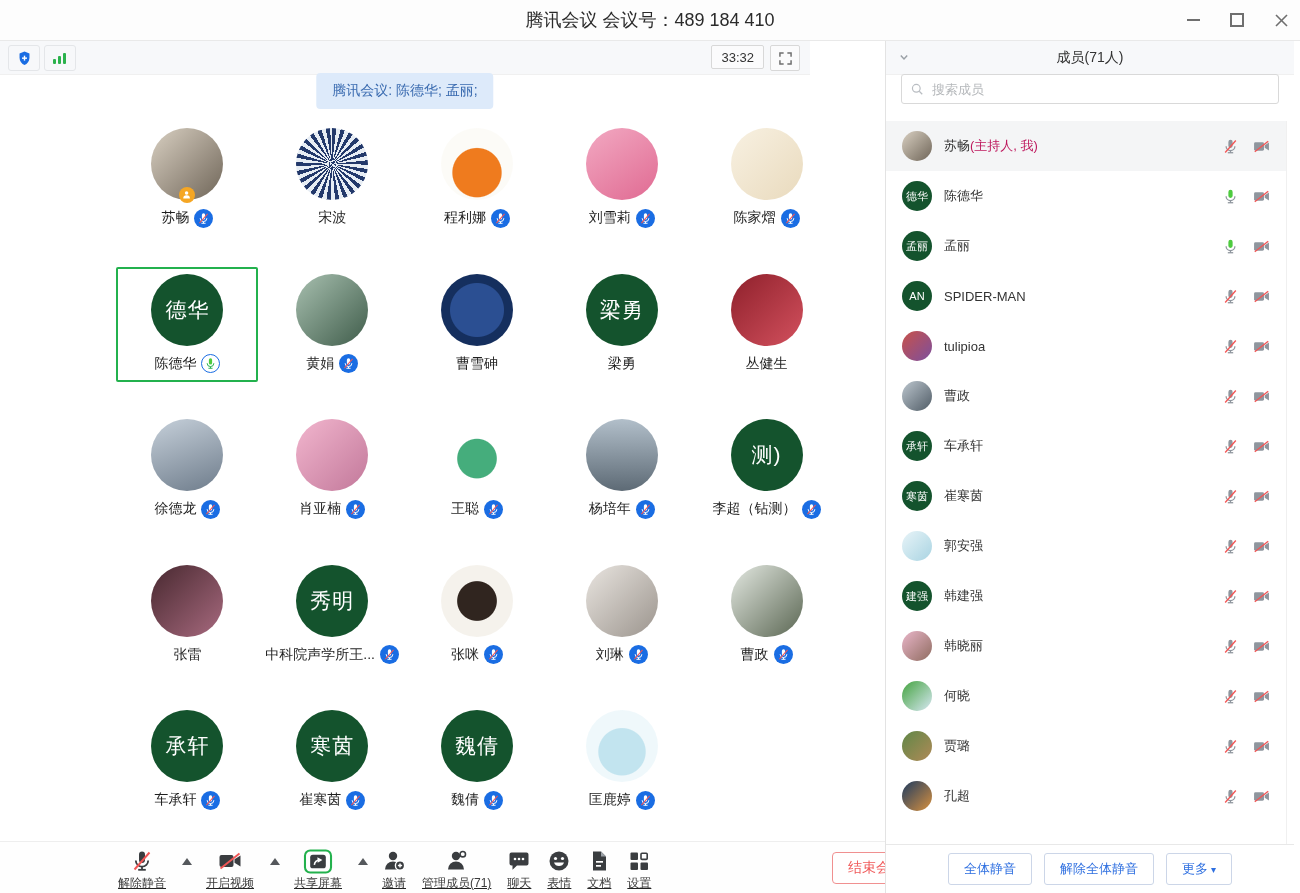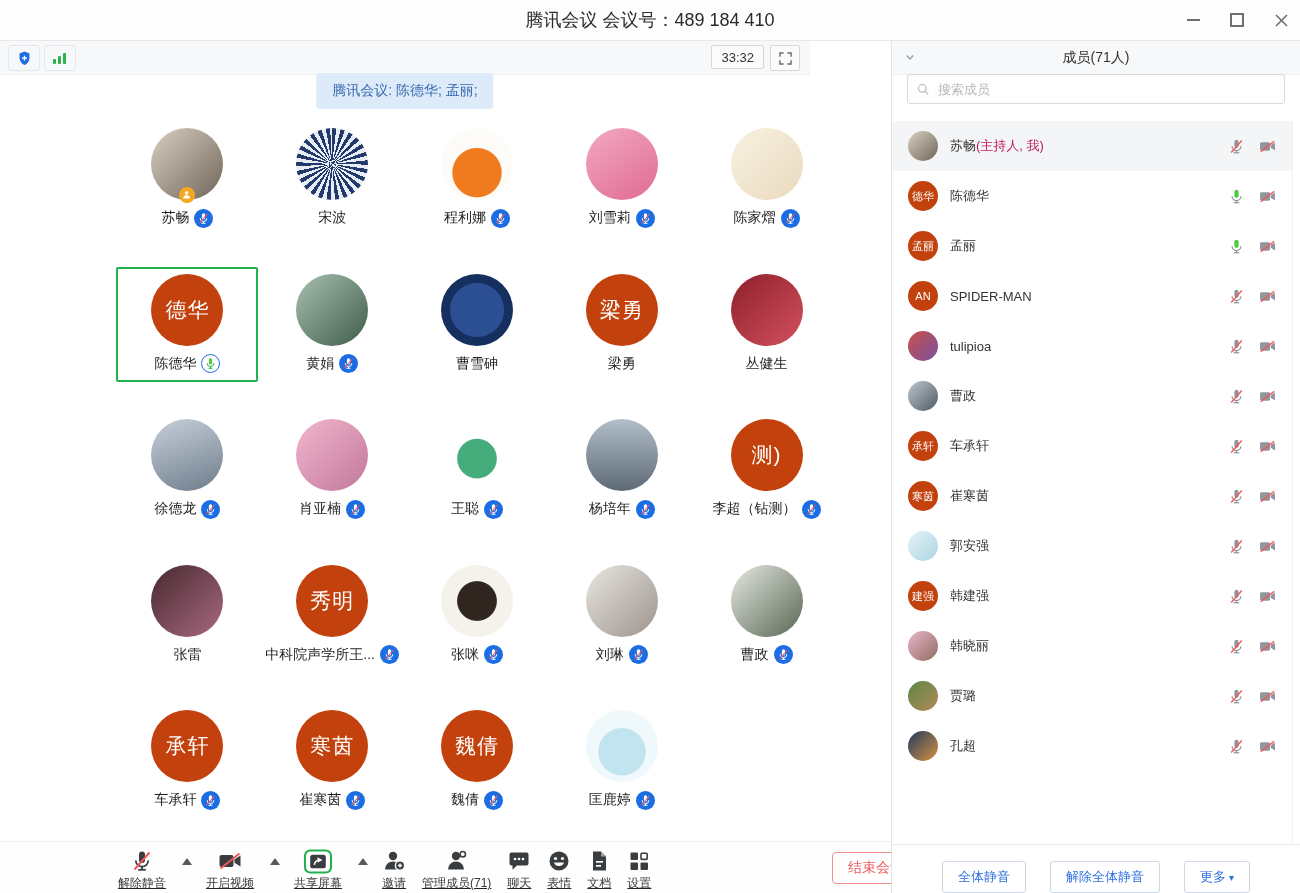--- a/index.html
+++ b/index.html
@@ -55,21 +55,21 @@
   .tb-icon{height:26px;display:flex;align-items:center;justify-content:center;}
   .tb-icon svg{width:24px;height:24px;}
   .tb-icon.wide svg{width:30px;height:25px;}
   .tb-label{font-size:12px;color:#3a3a3a;margin-top:1px;white-space:nowrap;}
   .tb-arrow{width:0;height:0;border-left:5px solid transparent;border-right:5px solid transparent;
     border-bottom:7px solid #55585c;margin:10px 14px 0 0;}
   .end-btn{position:absolute;right:38px;top:10px;height:32px;padding:0 15px;border:1px solid #f09090;border-radius:4px;
     background:#fff;color:#f05b5b;font-size:14px;font-family:inherit;}
 
   
-  .sidebar{position:absolute;top:41px;right:0;width:409px;bottom:0;background:#fff;border-left:1px solid #e3e3e3;box-sizing:border-box;}
+  .sidebar{position:absolute;top:41px;right:6px;width:409px;bottom:0;background:#fff;border-left:1px solid #e3e3e3;box-sizing:border-box;}
   .sb-header{position:absolute;top:0;left:0;right:0;height:33px;background:#f7f8fa;border-bottom:1px solid #f0f0f0;
     display:flex;align-items:center;justify-content:center;font-size:14px;color:#333;}
   .sb-chevron{position:absolute;left:10px;top:8px;width:16px;height:16px;}
   .sb-search{position:absolute;top:33px;left:0;right:0;height:46px;display:flex;align-items:flex-start;padding:0 15px;box-sizing:border-box;}
   .search-wrap{position:relative;width:100%;}
   .search-wrap svg{position:absolute;left:9px;top:8px;width:14px;height:14px;}
   .search-input{width:100%;height:30px;border:1px solid #d9d9d9;border-radius:3px;box-sizing:border-box;
     padding:0 8px 0 30px;font-size:13px;font-family:inherit;color:#333;outline:none;}
   .search-input::placeholder{color:#b4b7ba;}
   .member-list{position:absolute;top:80px;left:0;right:7px;bottom:48px;overflow:hidden;}
@@ -78,26 +78,26 @@
   .member.highlighted{background:#f4f5f6;}
   .m-avatar{width:30px;height:30px;border-radius:50%;flex:none;display:flex;align-items:center;justify-content:center;}
   .m-avatar .av-text{color:#fff;font-size:11px;}
   .m-name{margin-left:12px;font-size:13px;color:#333;white-space:nowrap;}
   .m-suffix{font-size:13px;color:#be185d;white-space:nowrap;}
   .m-icons{margin-left:auto;display:flex;align-items:center;gap:13px;padding-right:8px;}
   .m-mic{width:17px;height:17px;display:flex;}
   .m-cam{width:19px;height:17px;display:flex;}
   .m-mic svg,.m-cam svg{width:100%;height:100%;}
   .sb-footer{position:absolute;bottom:0;left:0;right:0;height:48px;border-top:1px solid #e8e8e8;background:#fff;
-    display:flex;align-items:flex-end;justify-content:center;gap:24px;}
+    display:flex;align-items:center;justify-content:center;gap:12px;}
   .sb-btn{border:1px solid #ccd6e8;border-radius:3px;background:#fff;color:#2e6fe0;font-size:13px;
     padding:6px 15px;font-family:inherit;white-space:nowrap;}
   .sb-btn .caret{font-size:10px;margin-left:3px;}
 
-  .avatar-blue{background:#c2410c;}
+  .avatar-blue{background:#14532d;}
 </style>
 </head>
 <body>
 
 <div class="window">
 
   <div class="titlebar">
     <div class="title">腾讯会议 会议号：489 184 410</div>
     <div class="win-controls">
       <span class="win-btn">
@@ -1023,20 +1023,45 @@
       <span class="m-cam">
               <svg viewBox="0 0 24 24" width="100%" height="100%">
  <rect x="1.5" y="6" width="14" height="12" rx="2" fill="#8f969e"></rect>
  <path d="M16.5 10.2 22.5 6.4 V17.6 L16.5 13.8Z" fill="#8f969e"></path>
  <line x1="2.5" y1="19.5" x2="21.5" y2="4.5" stroke="#f25555" stroke-width="1.9"></line>
               </svg>
             </span>
     </span>
   </div>
 
+  <div class="member">
+    <span class="m-avatar" style="background: linear-gradient(135deg, rgb(68, 163, 63), rgb(216, 232, 244));">
+            <span class="av-text"></span>
+          </span>
+    <span class="m-name">何晓</span>
+    <span class="m-suffix"></span>
+    <span class="m-icons">
+      <span class="m-mic">
+              <svg viewBox="0 0 24 24" width="100%" height="100%">
+ <rect x="9" y="2.5" width="6" height="11.5" rx="3" fill="#8f969e"></rect>
+ <path d="M5.8 11.5a6.2 6.2 0 0 0 12.4 0" fill="none" stroke="#8f969e" stroke-width="1.8"></path>
+ <line x1="12" y1="17.7" x2="12" y2="20.8" stroke="#8f969e" stroke-width="1.8"></line>
+ <line x1="8.2" y1="20.8" x2="15.8" y2="20.8" stroke="#8f969e" stroke-width="1.8"></line>
+ <line x1="4.5" y1="20.5" x2="19.5" y2="3.5" stroke="#f25555" stroke-width="1.9"></line>
+              </svg>
+            </span>
+      <span class="m-cam">
+              <svg viewBox="0 0 24 24" width="100%" height="100%">
+ <rect x="1.5" y="6" width="14" height="12" rx="2" fill="#8f969e"></rect>
+ <path d="M16.5 10.2 22.5 6.4 V17.6 L16.5 13.8Z" fill="#8f969e"></path>
+ <line x1="2.5" y1="19.5" x2="21.5" y2="4.5" stroke="#f25555" stroke-width="1.9"></line>
+              </svg>
+            </span>
+    </span>
+  </div>
 
   <div class="member">
     <span class="m-avatar" style="background: linear-gradient(135deg, rgb(95, 135, 71), rgb(176, 138, 87));">
             <span class="av-text"></span>
           </span>
     <span class="m-name">贾璐</span>
     <span class="m-suffix"></span>
     <span class="m-icons">
       <span class="m-mic">
               <svg viewBox="0 0 24 24" width="100%" height="100%">

